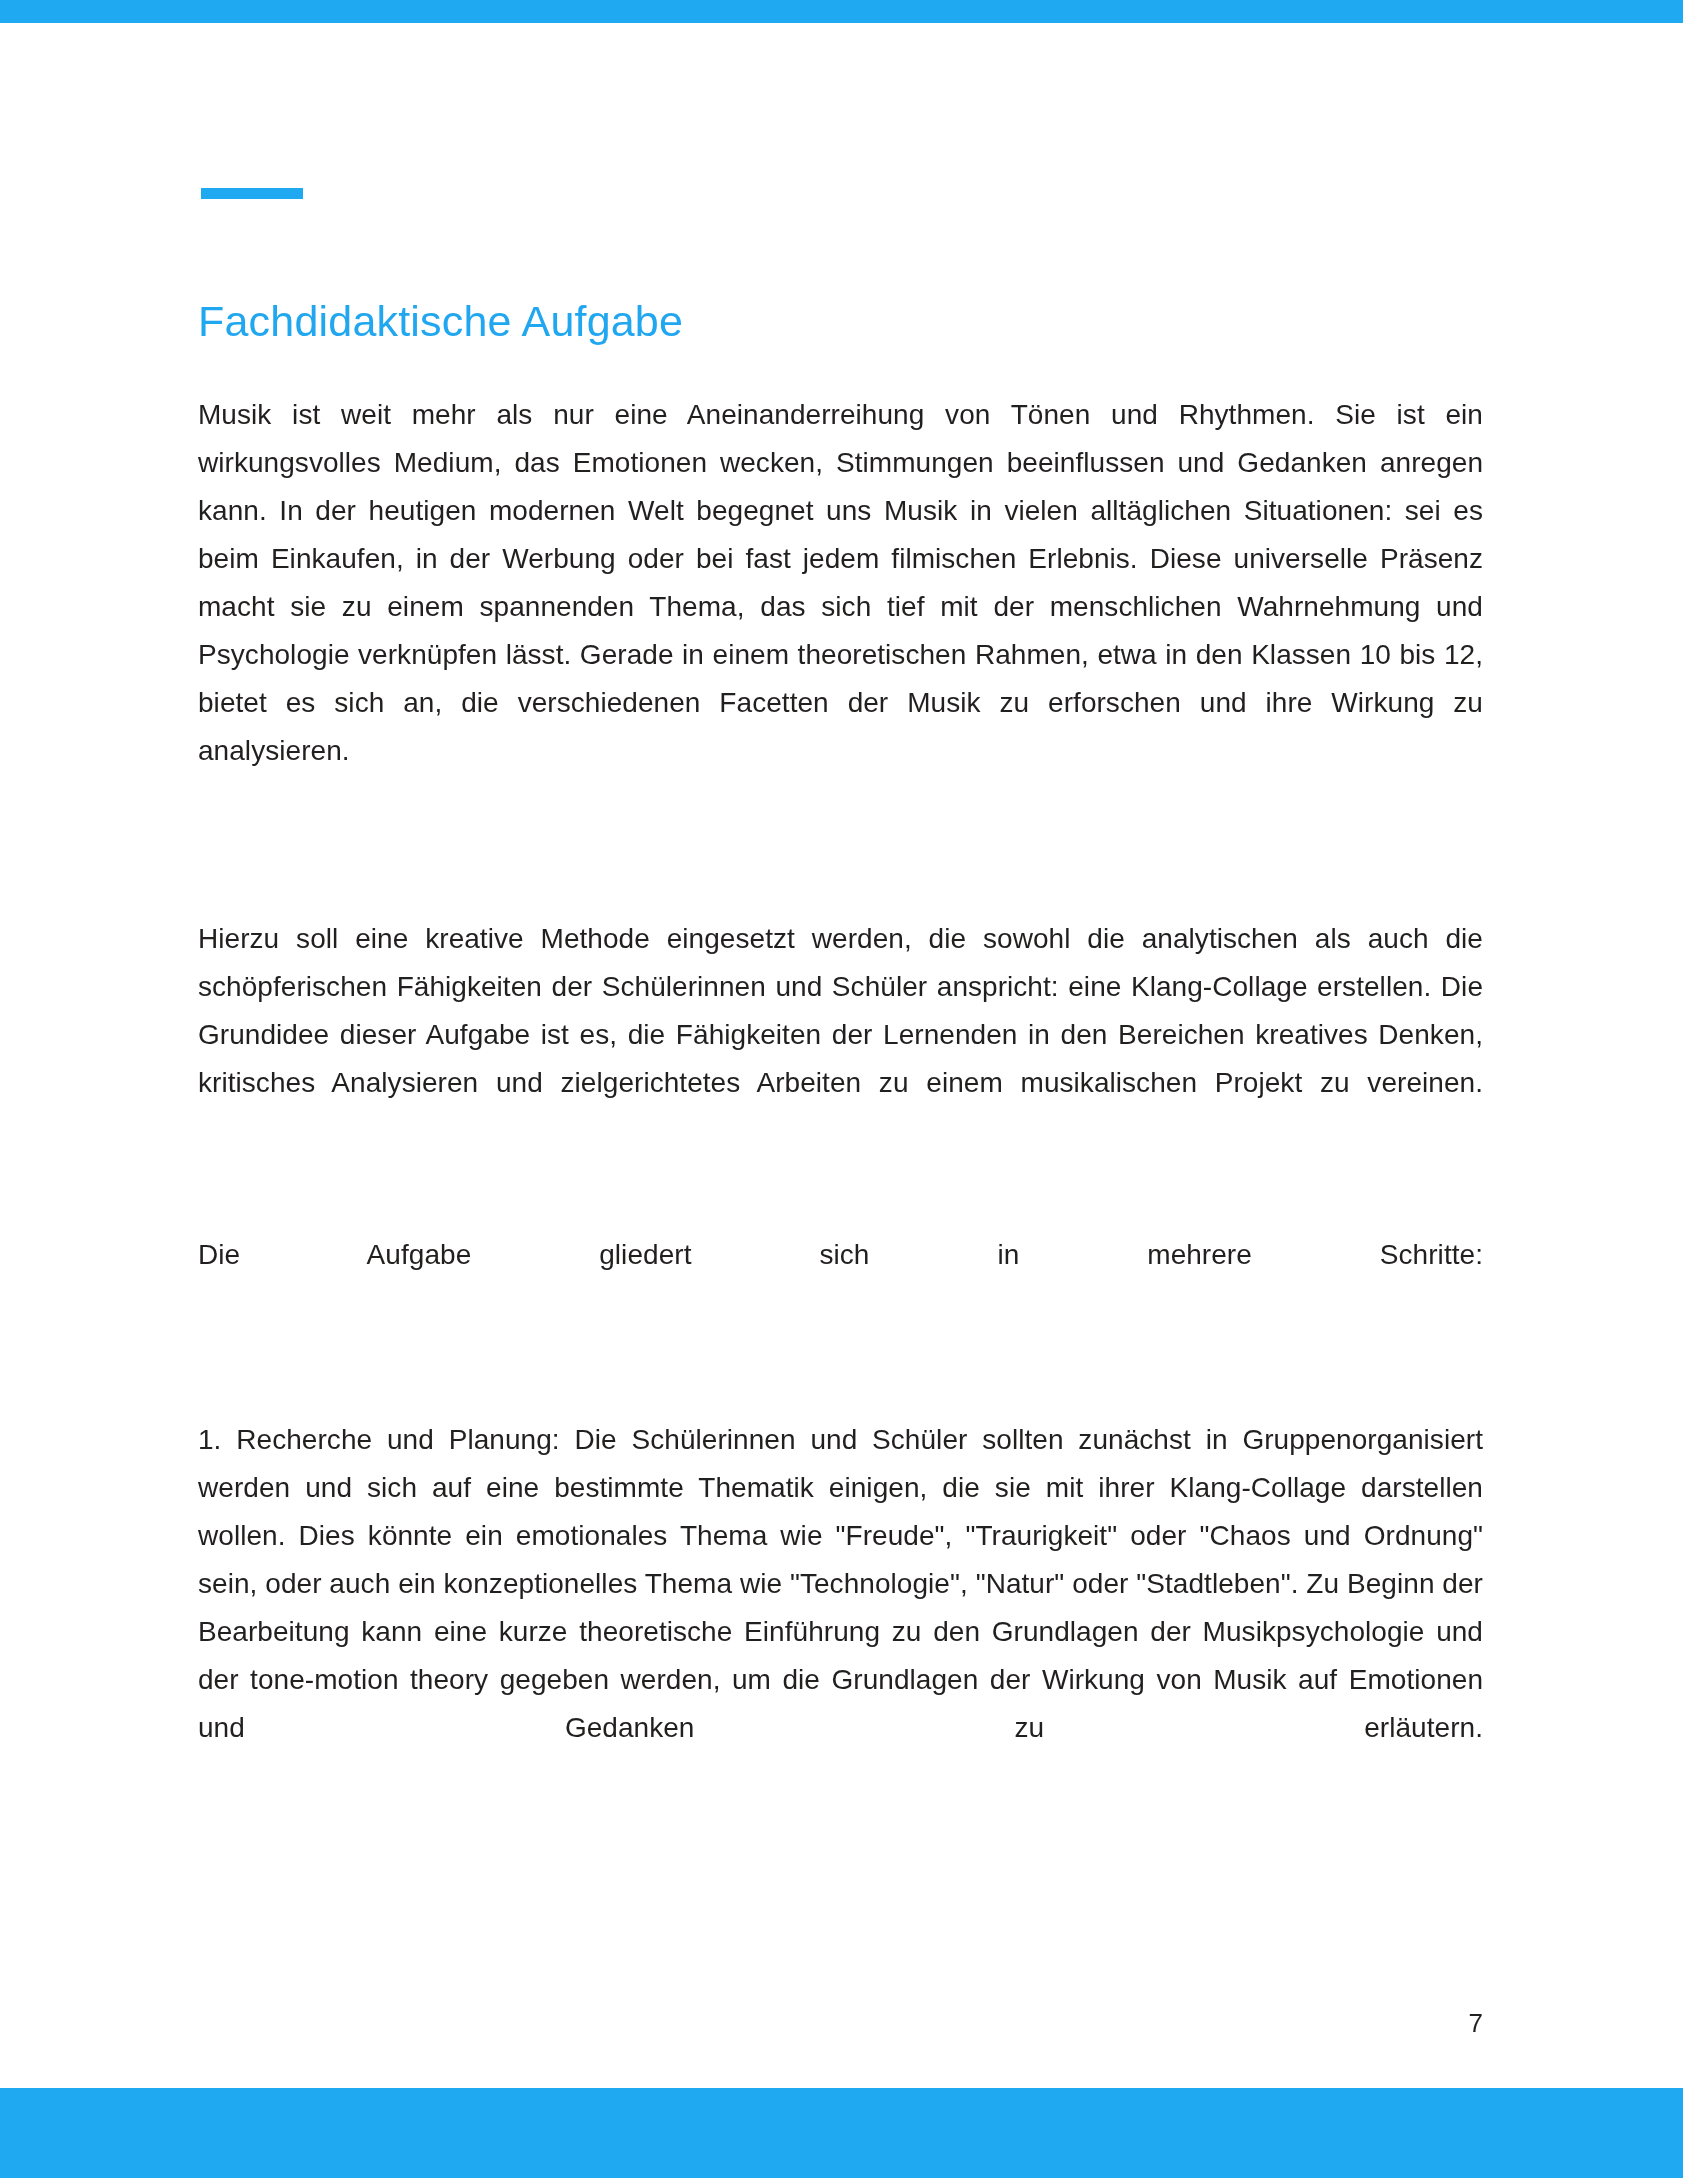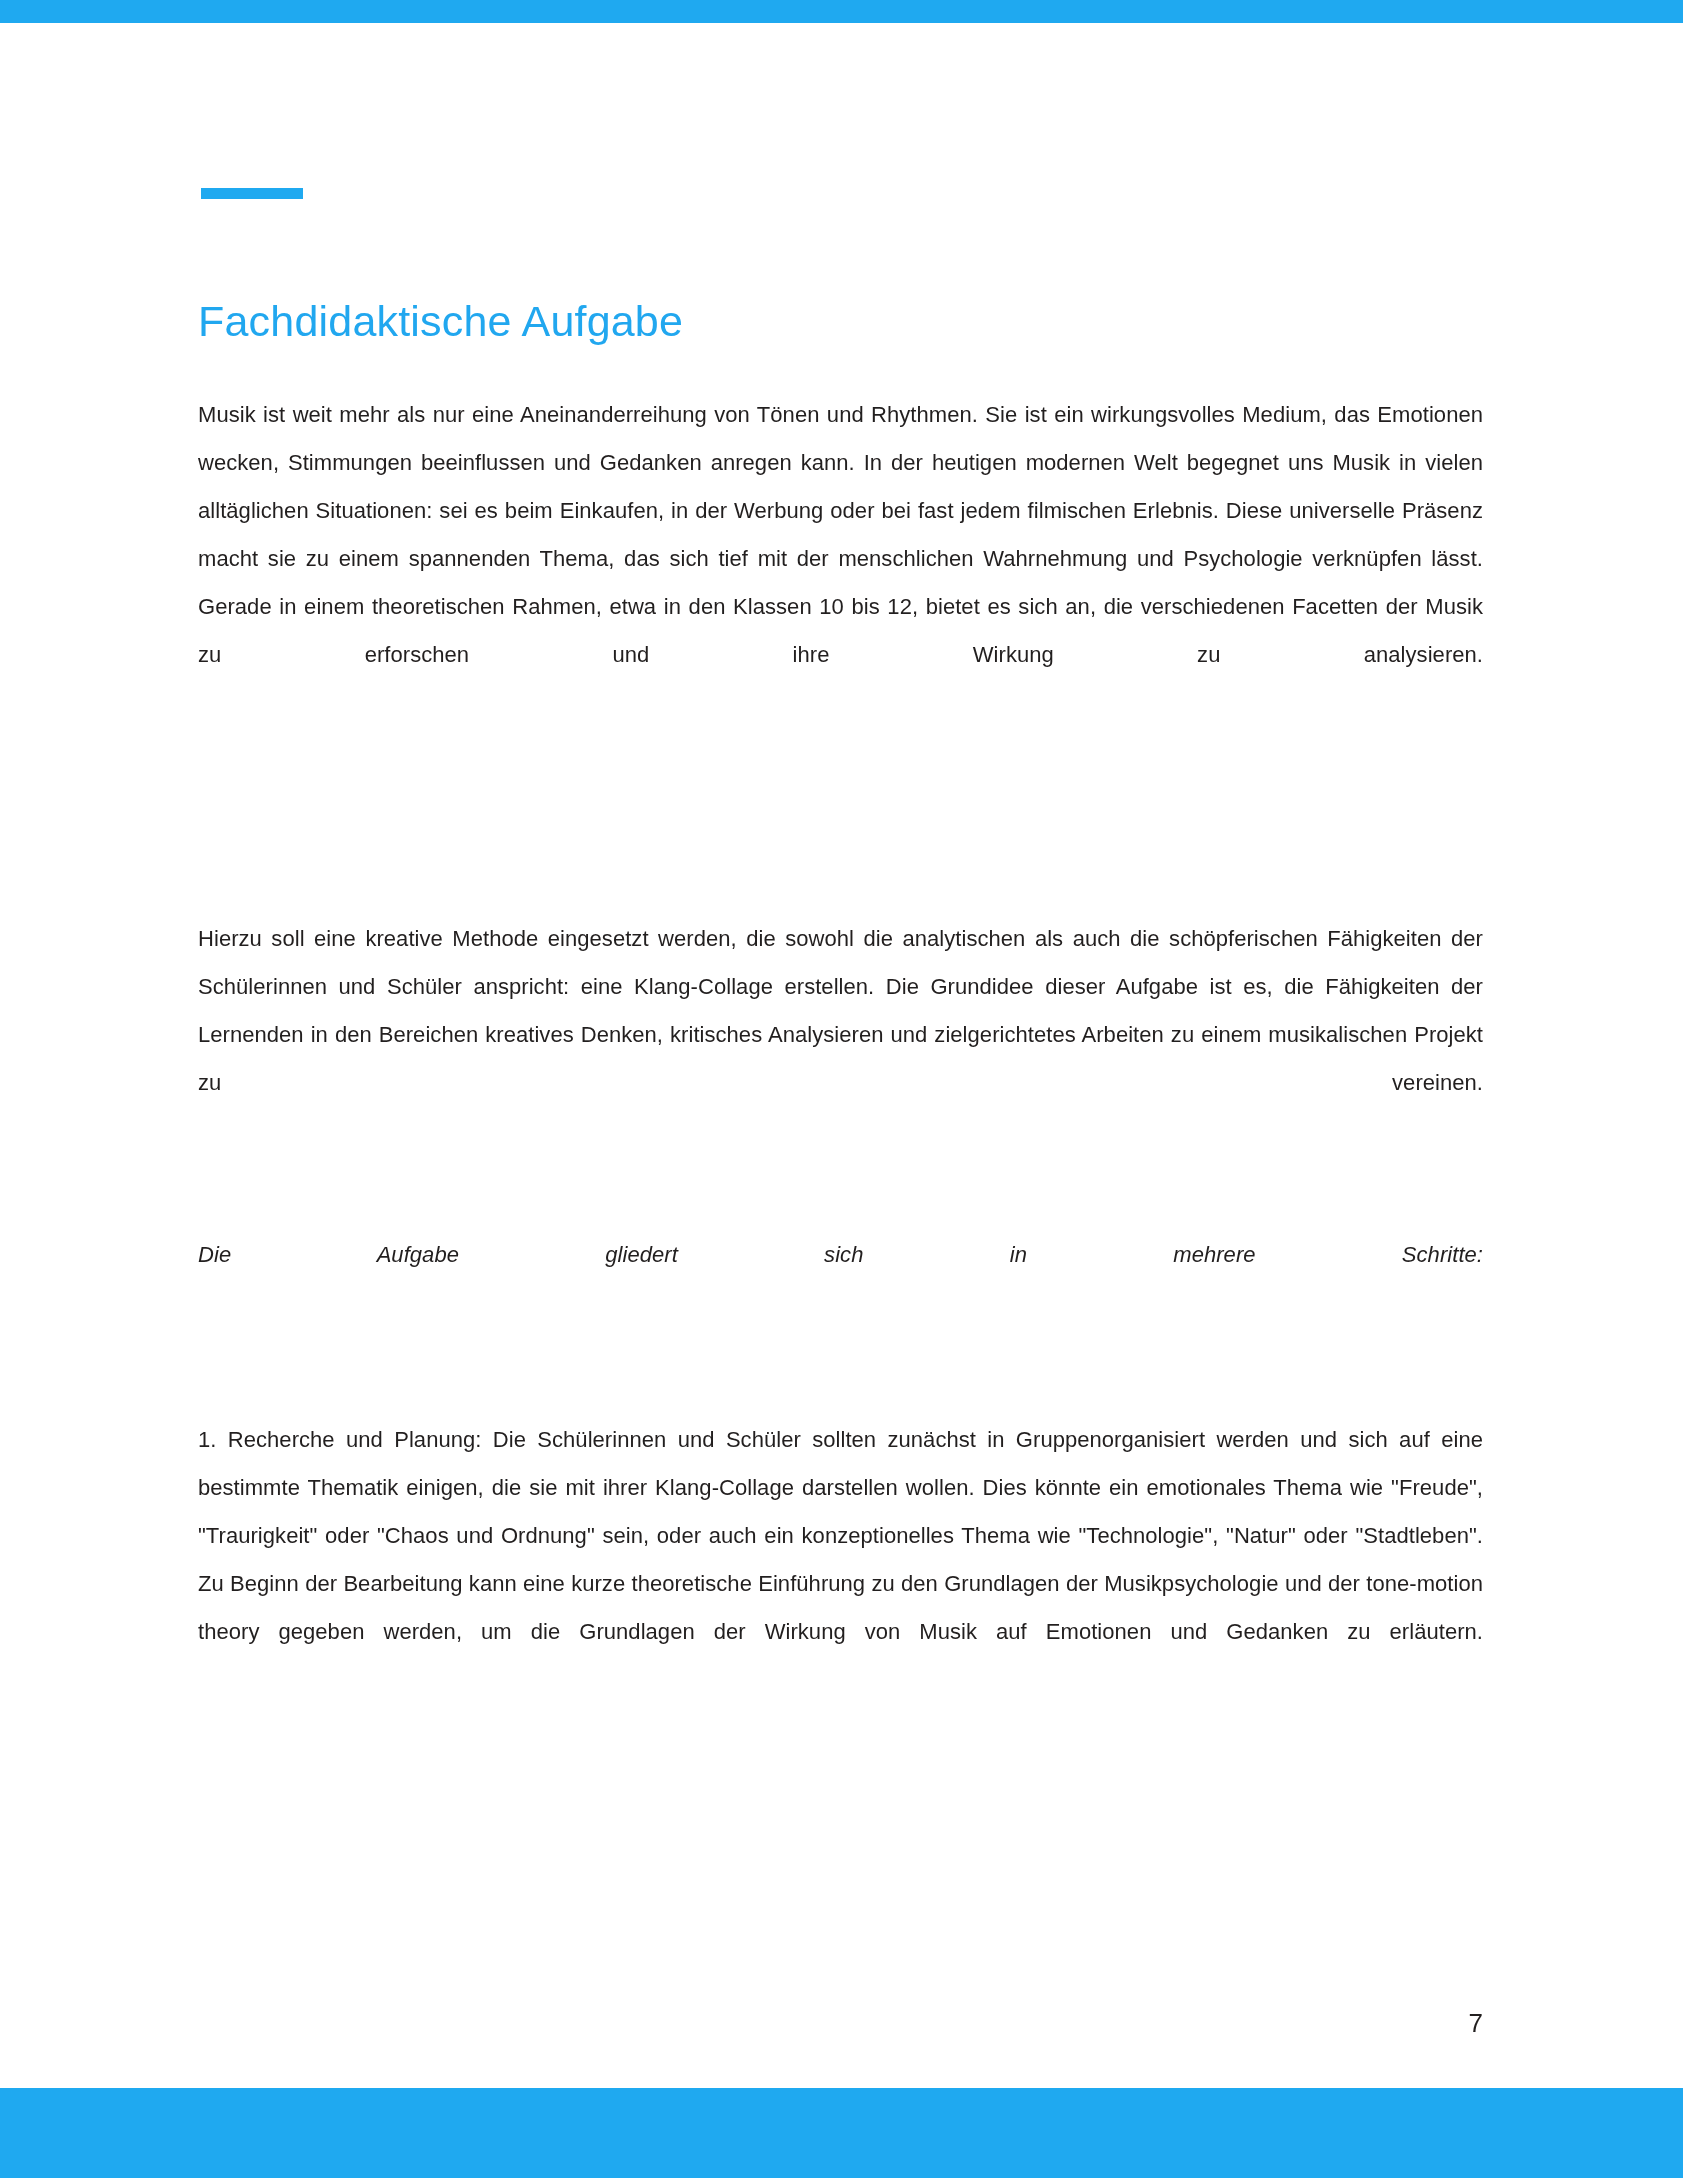--- a/index.html
+++ b/index.html
@@ -67,37 +67,37 @@
     line-height: 1.15;
     color: #21A7EF;
     letter-spacing: 0.2px;
   }
 
   .body-text {
     position: absolute;
     left: 0;
     width: 1285px;
     margin: 0;
-    font-size: 22px;
+    font-size: 28px;
     line-height: 48px;
     color: #221F1F;
     text-align: justify;
     text-justify: inter-word;
     letter-spacing: 0.05px;
   }
   
   .body-text::after {
     content: "";
     display: inline-block;
     width: 100%;
   }
 
   .p-intro      { top: 391px; }
   .p-method     { top: 915px; }
-  .p-steps-lead { top: 1231px; font-style: italic; }
+  .p-steps-lead { top: 1231px; }
   .p-step-1     { top: 1416px; }
 
   .page-number {
     position: absolute;
     left: 1386px;
     top: 2008px;
     width: 97px;
     text-align: right;
     font-size: 26px;
     color: #221F1F;

